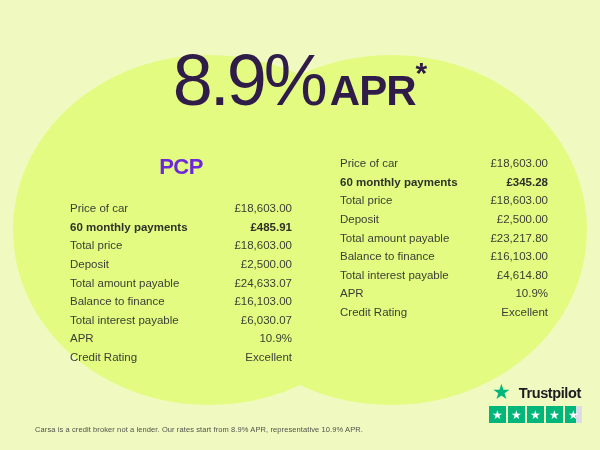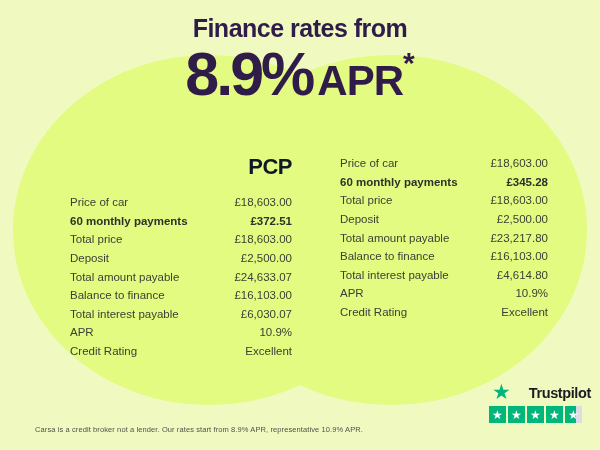--- a/index.html
+++ b/index.html
@@ -14,78 +14,77 @@
   .content{position:absolute;inset:0;z-index:2;}
 
   .title{
     position:absolute;top:14px;left:0;width:100%;text-align:center;
     font-size:25px;font-weight:800;color:#2f1c49;letter-spacing:-0.5px;
   }
   .rate{
     position:absolute;top:44px;left:0;width:100%;
     display:flex;justify-content:center;align-items:baseline;color:#2f1c49;
   }
-  .rate-value{font-size:61px;font-weight:700;letter-spacing:-3px;line-height:1;}
+  .rate-value{font-size:72px;font-weight:400;letter-spacing:-3px;line-height:1;}
   .rate-unit{font-size:42px;font-weight:800;letter-spacing:-1px;margin-left:5px;line-height:1;}
   .rate-asterisk{font-size:30px;font-weight:800;position:relative;top:-22px;line-height:1;}
 
   .fin-col{position:absolute;top:154px;color:#3b3f35;}
   #pcp-col{left:70px;width:222px;}
   #hp-col{left:340px;width:208px;}
   .col-heading{
-    text-align:right;font-size:22px;font-weight:800;color:#0f172a;
-    height:26px;line-height:26px;margin-bottom:13px;letter-spacing:-0.5px;
+    text-align:center;font-size:22px;font-weight:800;color:#6d28d9;
+    height:26px;line-height:26px;margin-bottom:19px;letter-spacing:-0.5px;
   }
   .frow{
     display:flex;justify-content:space-between;align-items:center;
     height:18.6px;font-size:11.5px;gap:32px;
   }
   .frow.bold{font-weight:bold;color:#2d3128;}
 
   .disclaimer{
     position:absolute;left:35px;top:404px;width:340px;
     font-size:7.5px;line-height:13px;color:#50524a;letter-spacing:0.1px;margin-top:19px;
   }
 
   .tp-logo{position:absolute;left:492px;top:382px;display:flex;align-items:center;}
   .tp-logo-star{color:#00b67a;font-size:21px;line-height:21px;font-family:"DejaVu Sans",sans-serif;}
-  .tp-logo-text{font-size:14.5px;font-weight:bold;color:#1b1b21;margin-left:18px;letter-spacing:-0.4px;}
+  .tp-logo-text{font-size:14.5px;font-weight:bold;color:#1b1b21;margin-left:8px;letter-spacing:-0.4px;}
   .tp-stars{position:absolute;left:489px;top:406px;display:flex;gap:2px;}
   .tp-star-box{
     width:17px;height:17px;background:#00b67a;
     display:flex;align-items:center;justify-content:center;flex:0 0 auto;
   }
   .tp-star-box span{color:#ffffff;font-size:12px;line-height:12px;font-family:"DejaVu Sans",sans-serif;}
 </style>
 </head>
 <body>
 
 <div class="blob blob-left"></div>
 <div class="blob blob-right"></div>
 
 <div class="content">
 
-  <div class="title">Finance rates from</div>
 
   <div class="rate">
     <span class="rate-value">8.9%</span>
     <span class="rate-unit">APR</span>
     <span class="rate-asterisk">*</span>
   </div>
 
   <div class="fin-col" id="pcp-col">
     <div class="col-heading">PCP</div>
     <div id="pcp-rows">
         <div class="frow">
           <span class="flabel">Price of car</span>
           <span class="fvalue">£18,603.00</span>
         </div>
         <div class="frow bold">
           <span class="flabel">60 monthly payments</span>
-          <span class="fvalue">£372.51</span>
+          <span class="fvalue">£485.91</span>
         </div>
         <div class="frow">
           <span class="flabel">Total price</span>
           <span class="fvalue">£18,603.00</span>
         </div>
         <div class="frow">
           <span class="flabel">Deposit</span>
           <span class="fvalue">£2,500.00</span>
         </div>
         <div class="frow">

